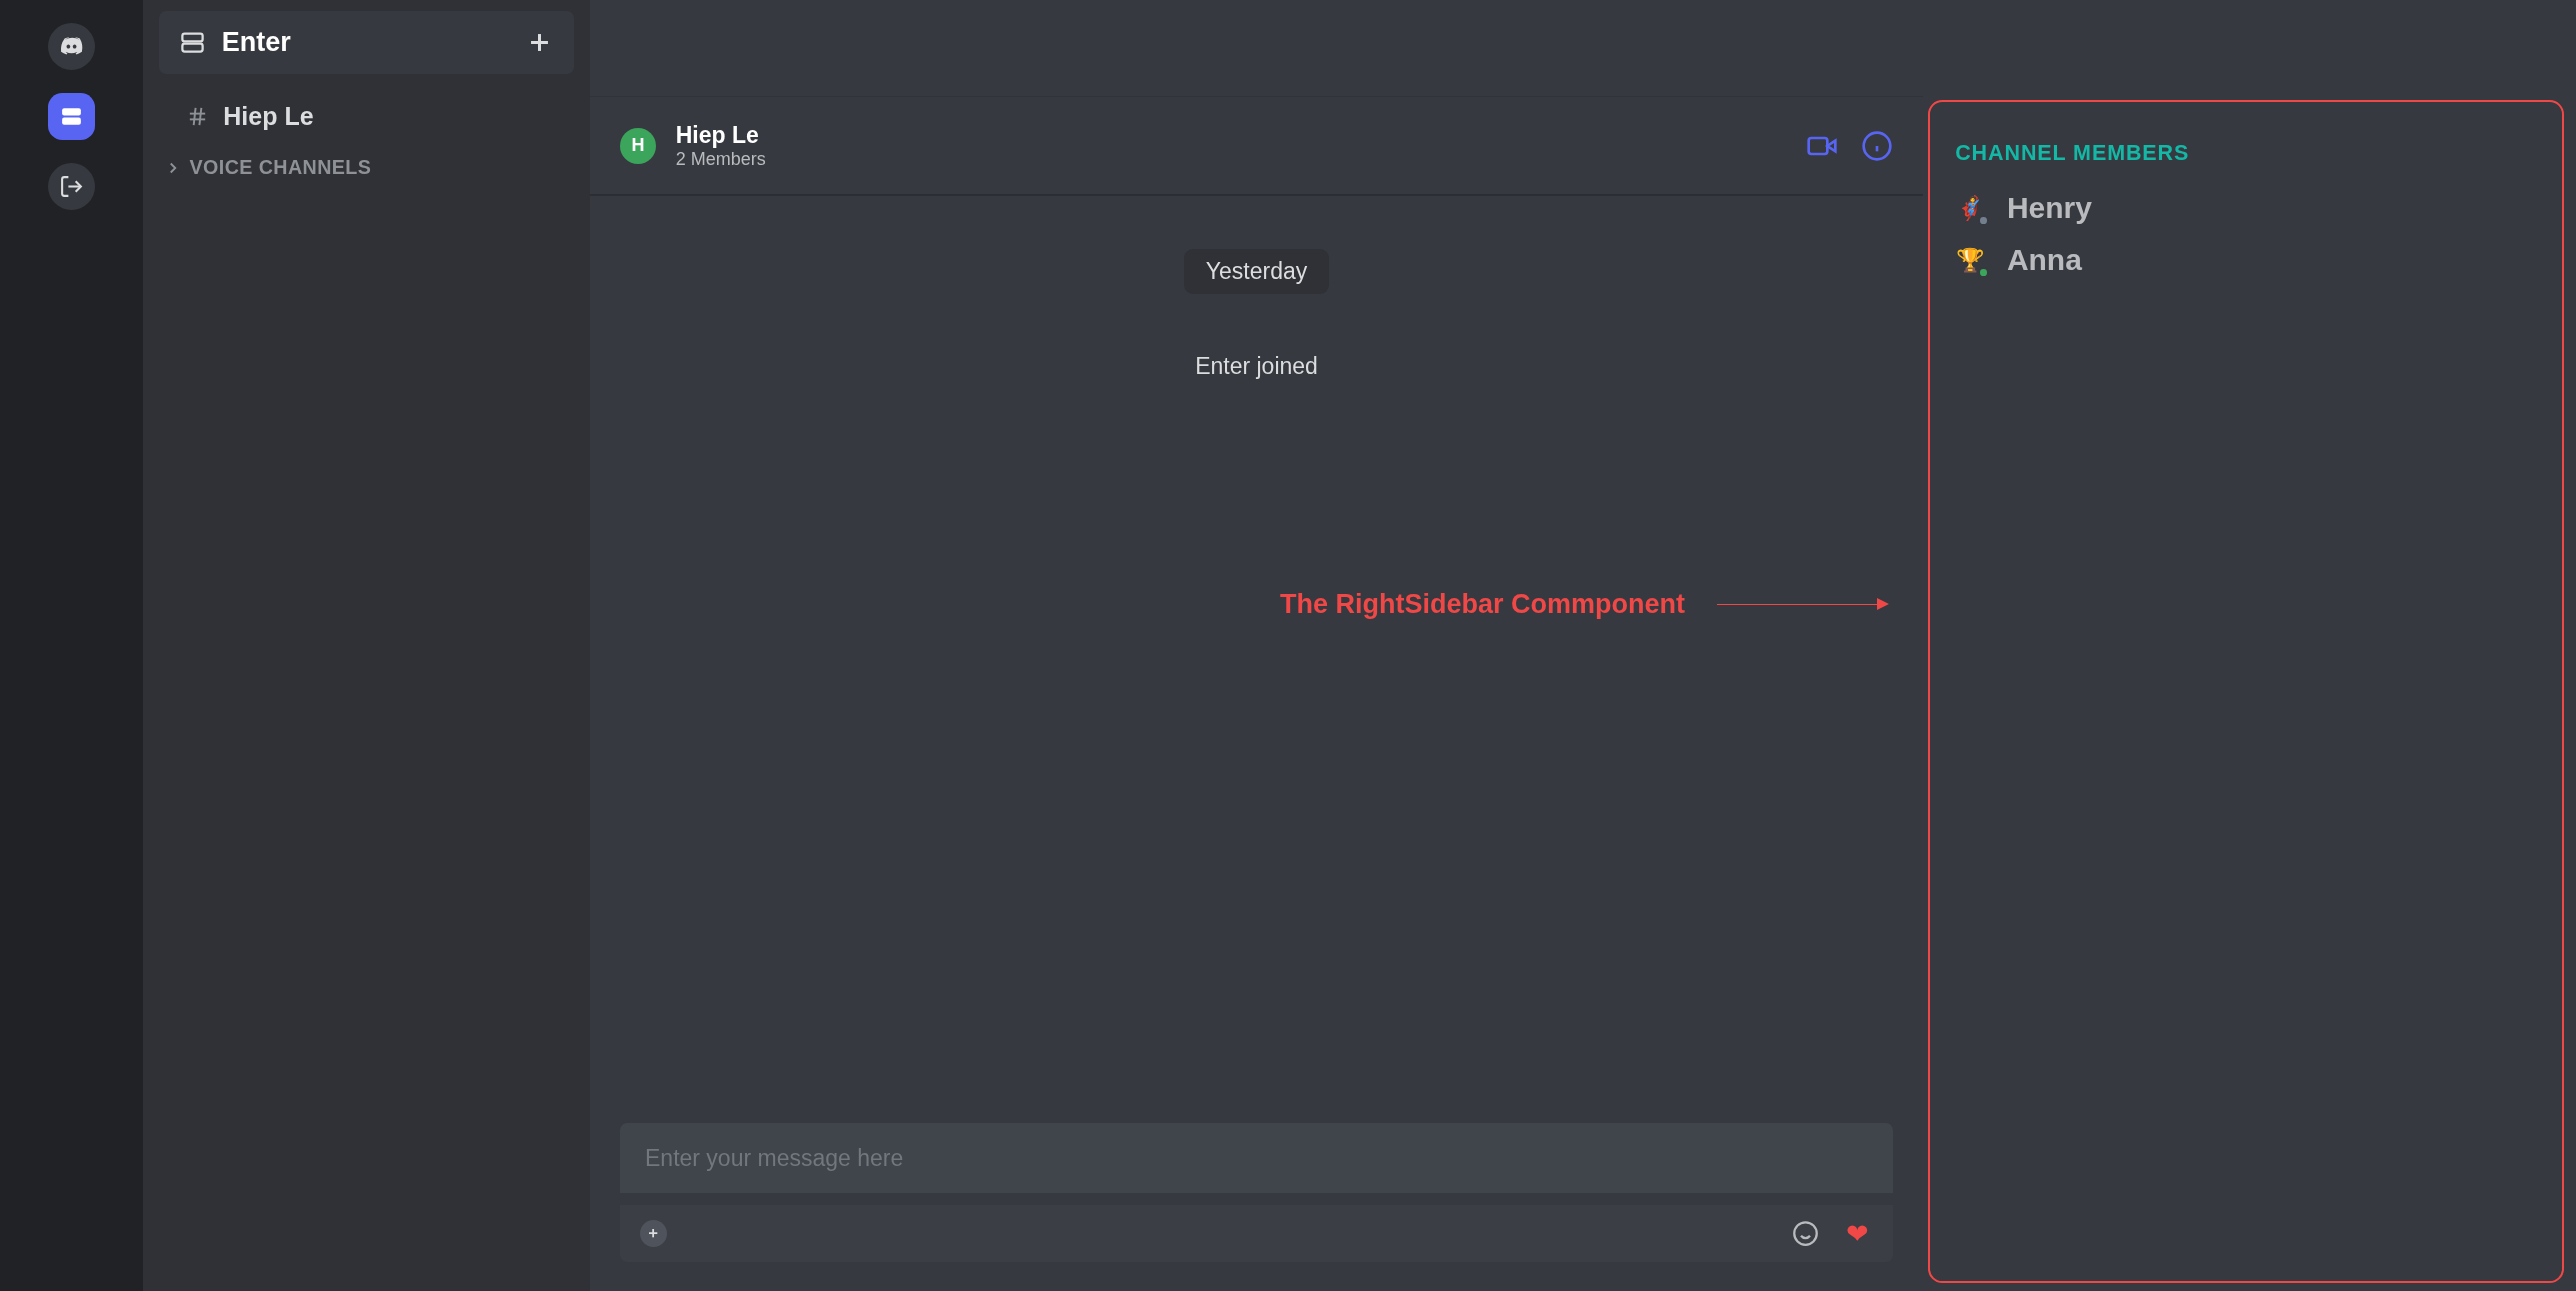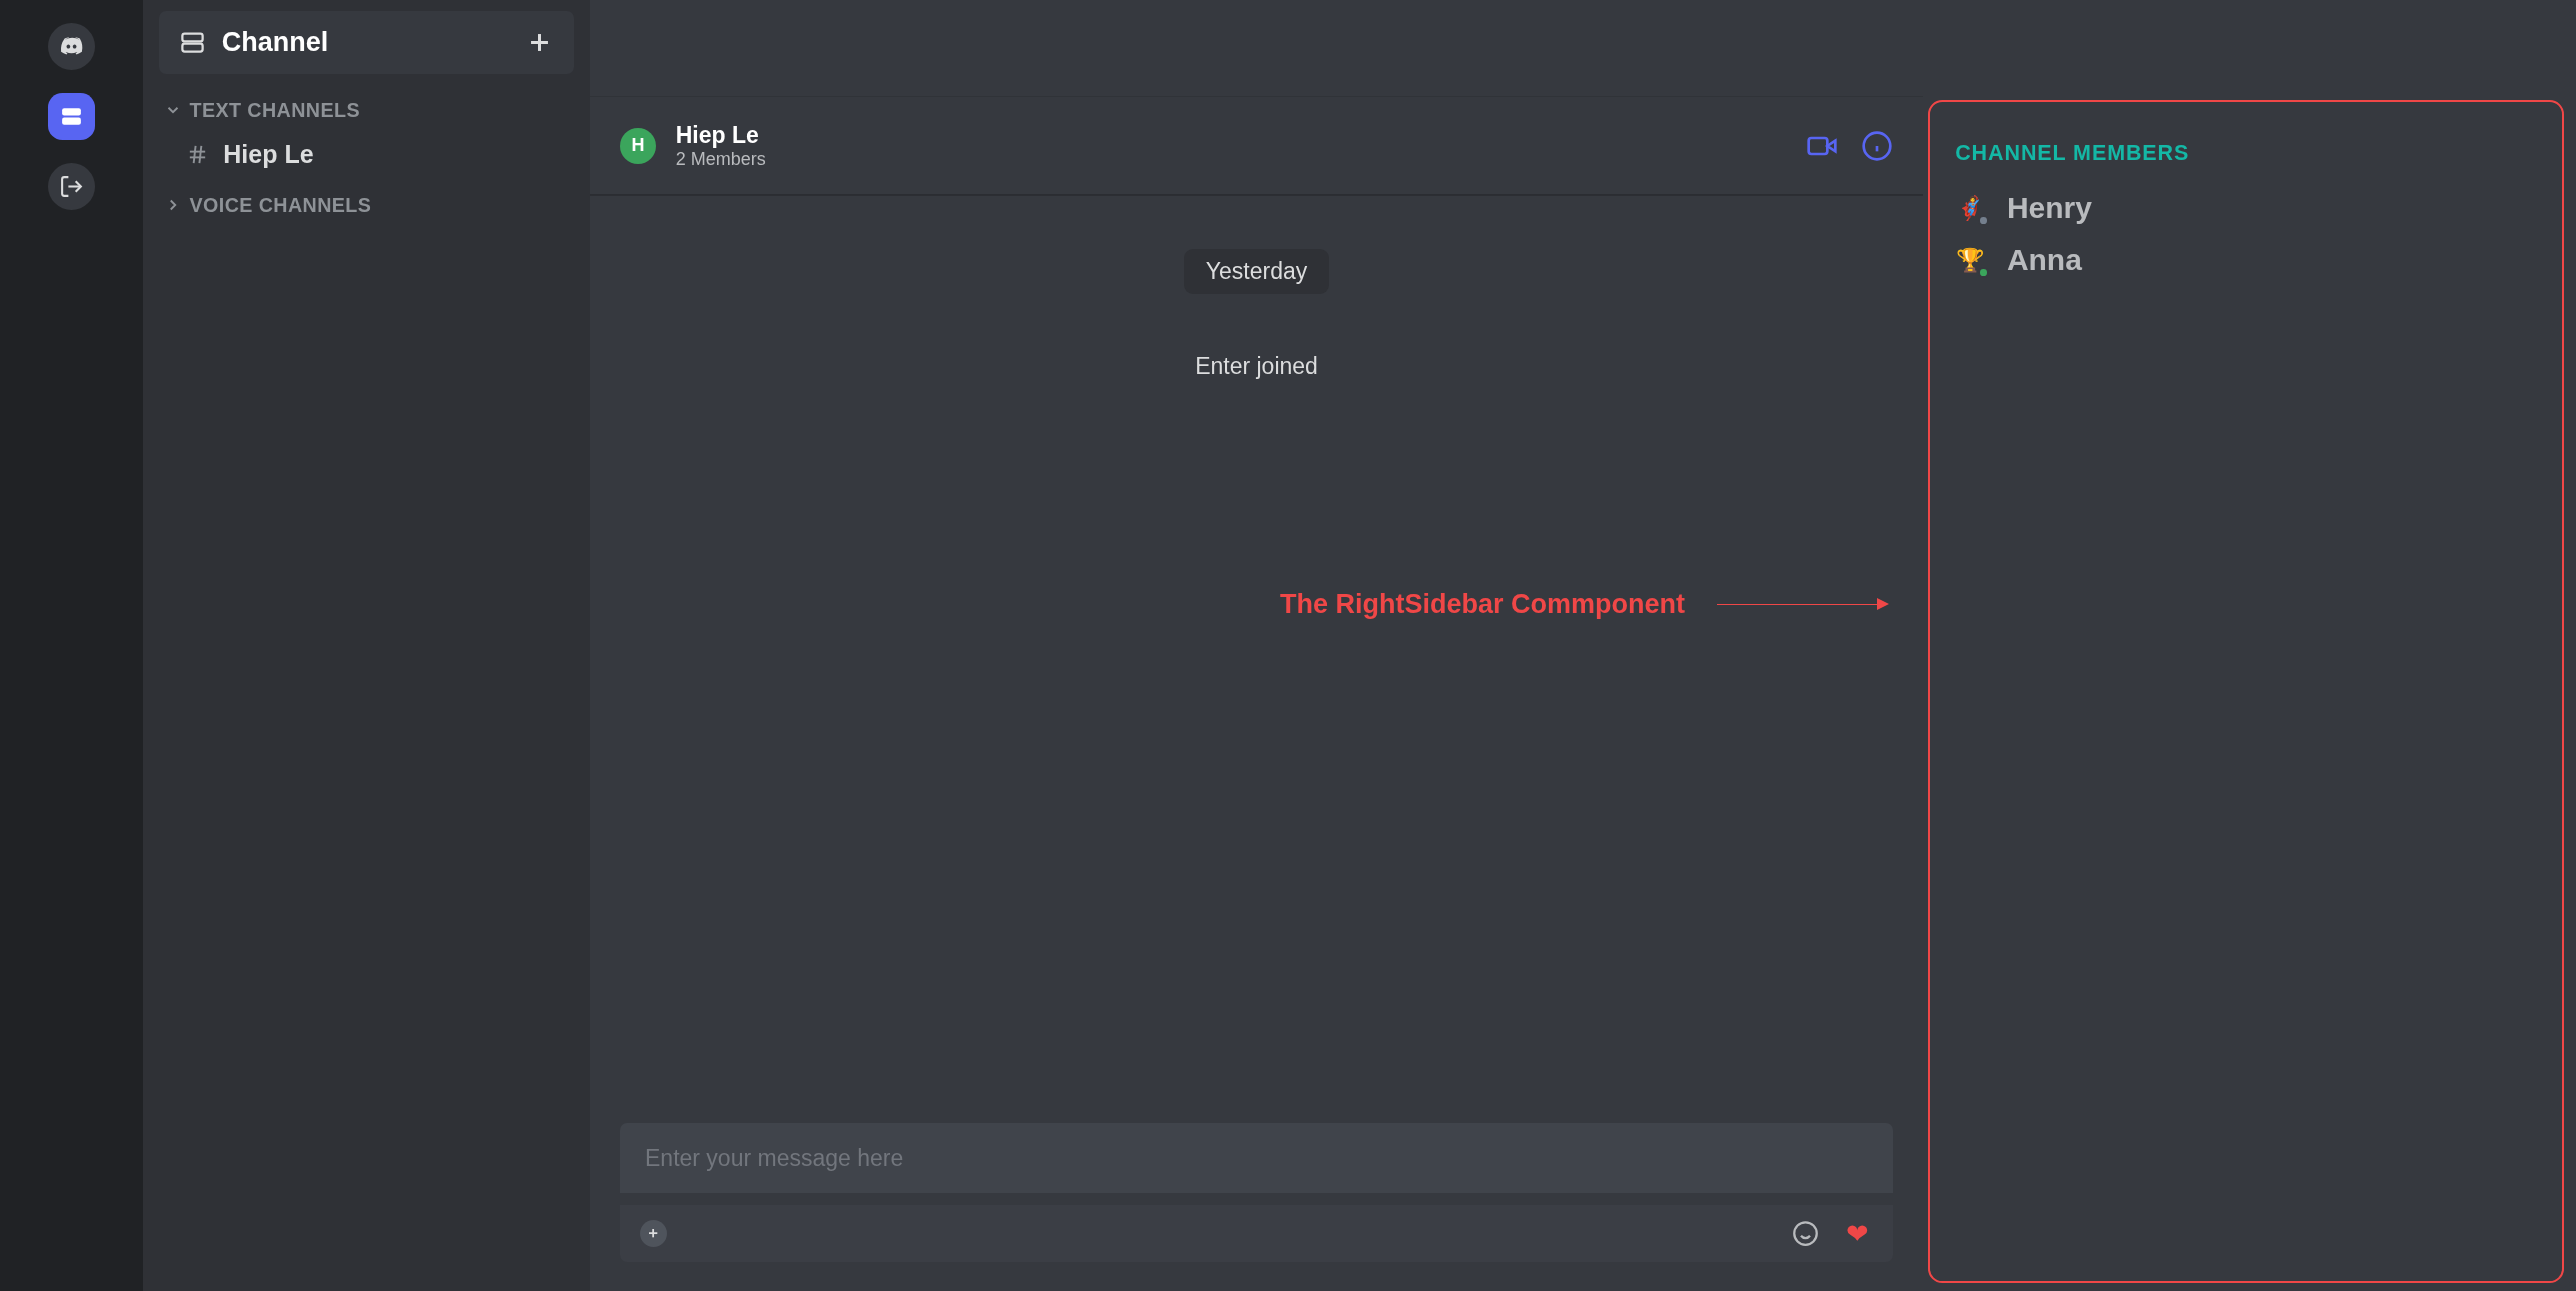--- a/index.html
+++ b/index.html
@@ -341,36 +341,30 @@
     </div>
   </div>
 
   <div class="channel-col">
     <div class="server-header">
       <div class="server-header-left">
         <svg viewBox="0 0 24 24" fill="none" stroke="#dcddde" stroke-width="2">
             <rect x="3" y="4" width="18" height="7" rx="2"></rect>
             <rect x="3" y="13" width="18" height="7" rx="2"></rect>
           </svg>
-        <span class="server-name">Channel</span>
+        <span class="server-name">Enter</span>
       </div>
       <div class="plus-btn">
         <svg viewBox="0 0 24 24" fill="none" stroke="#dcddde" stroke-width="2.5">
             <line x1="12" y1="5" x2="12" y2="19"></line>
             <line x1="5" y1="12" x2="19" y2="12"></line>
           </svg>
       </div>
     </div>
 
-    <div class="channel-section-header">
-      <svg viewBox="0 0 24 24" fill="none" stroke="#8e9297" stroke-width="2.5">
-          <polyline points="6 9 12 15 18 9"></polyline>
-        </svg>
-      <span>Text Channels</span>
-    </div>
 
     <div class="channel-item">
       <svg viewBox="0 0 24 24" fill="none" stroke="#8e9297" stroke-width="2">
           <line x1="4" y1="9" x2="20" y2="9"></line>
           <line x1="4" y1="15" x2="20" y2="15"></line>
           <line x1="10" y1="3" x2="8" y2="21"></line>
           <line x1="16" y1="3" x2="14" y2="21"></line>
         </svg>
       <span>Hiep Le</span>
     </div>

